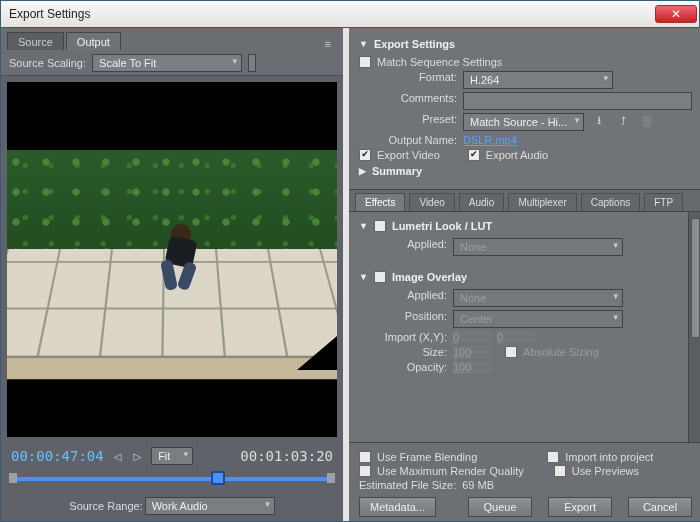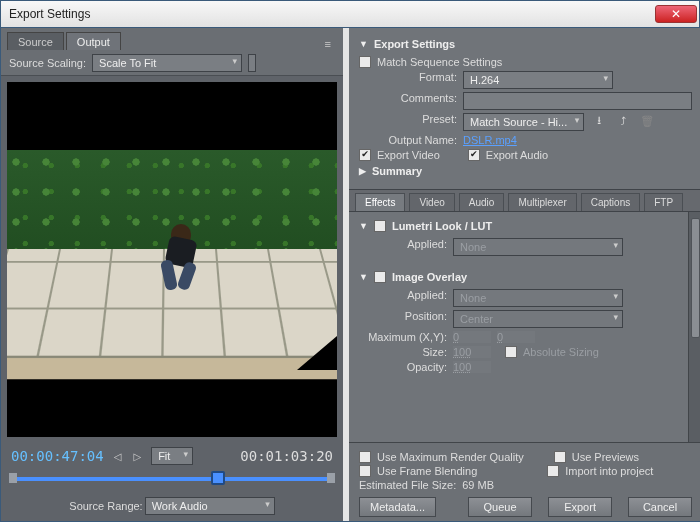--- a/index.html
+++ b/index.html
@@ -244,21 +244,21 @@
               <span>None</span>
             </span>
           </div>
         <div class="row">
             <span class="k">Position:</span>
             <span class="select" style="min-width:170px">
               <span>Center</span>
             </span>
           </div>
         <div class="row">
-            <span class="k">Maximum (X,Y):</span>
+            <span class="k">Import (X,Y):</span>
             <input class="num" value="0" style="">
             <input class="num" value="0" style="">
           </div>
         <div class="row">
             <span class="k">Size:</span>
             <input class="num" value="100" style="">
             <span class="cb" style="margin-left:8px"></span>
             <span class="lbl" style="color:#9a9ea3">Absolute Sizing</span>
           </div>
         <div class="row">
@@ -268,31 +268,31 @@
       </div>
 
       <div class="vsb">
           <div class="thumb"></div>
         </div>
     </div>
 
     <div class="footer">
       <div class="row">
         <span class="cb"></span>
+          <span class="lbl">Use Frame Blending</span>
+        <span style="width:58px"></span>
+        <span class="cb"></span>
+          <span class="lbl">Import into project</span>
+      </div>
+      <div class="row">
+        <span class="cb"></span>
           <span class="lbl">Use Maximum Render Quality</span>
         <span style="width:18px"></span>
         <span class="cb"></span>
           <span class="lbl">Use Previews</span>
-      </div>
-      <div class="row">
-        <span class="cb"></span>
-          <span class="lbl">Use Frame Blending</span>
-        <span style="width:58px"></span>
-        <span class="cb"></span>
-          <span class="lbl">Import into project</span>
       </div>
       <div class="row">
         <span class="lbl">Estimated File Size:</span>
         <span class="lbl">69 MB</span>
       </div>
       <div class="btnrow">
         <div class="btn sm">Metadata...</div>
         <div class="spacer"></div>
         <div class="btn">Queue</div>
         <div class="btn">Export</div>

